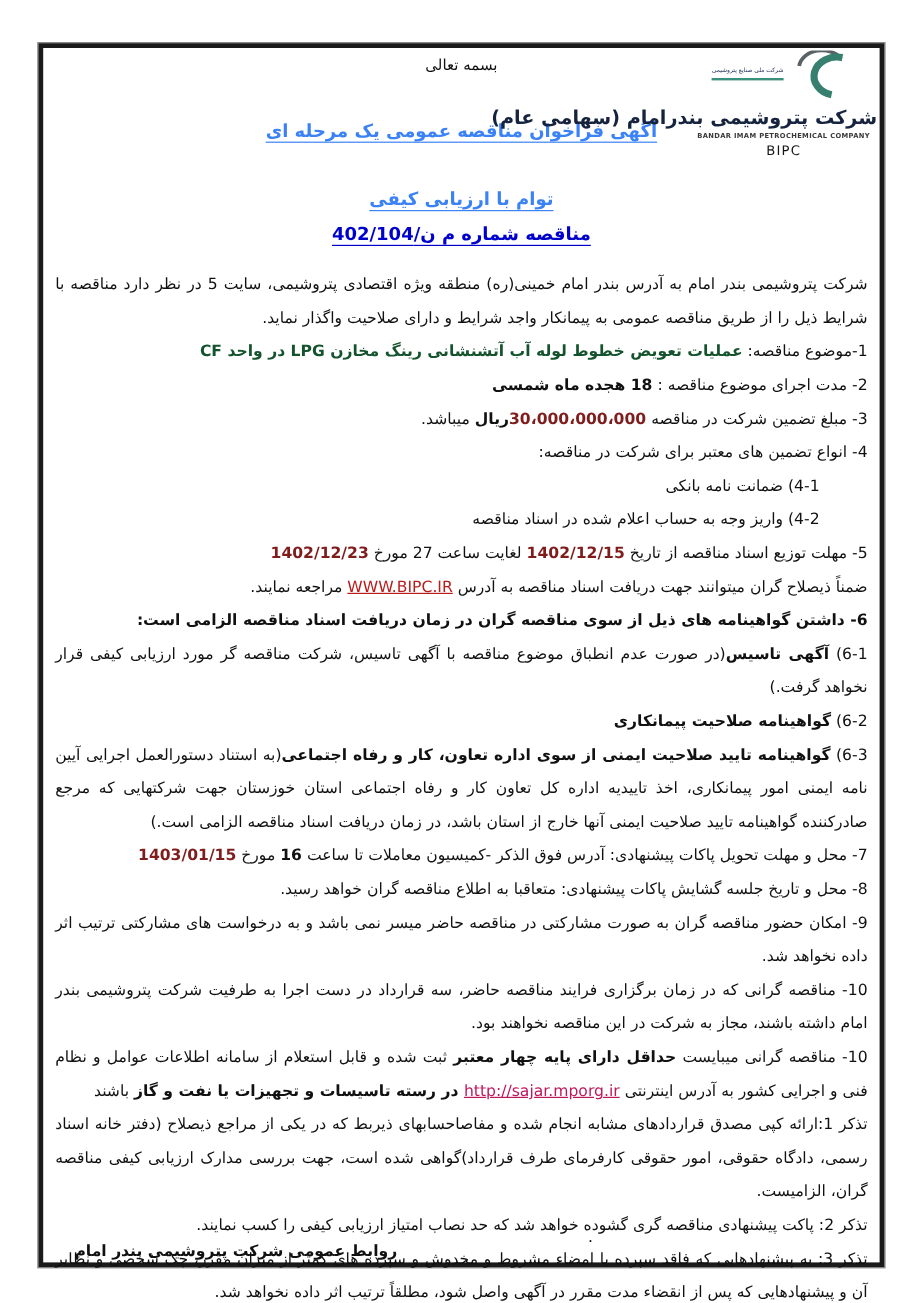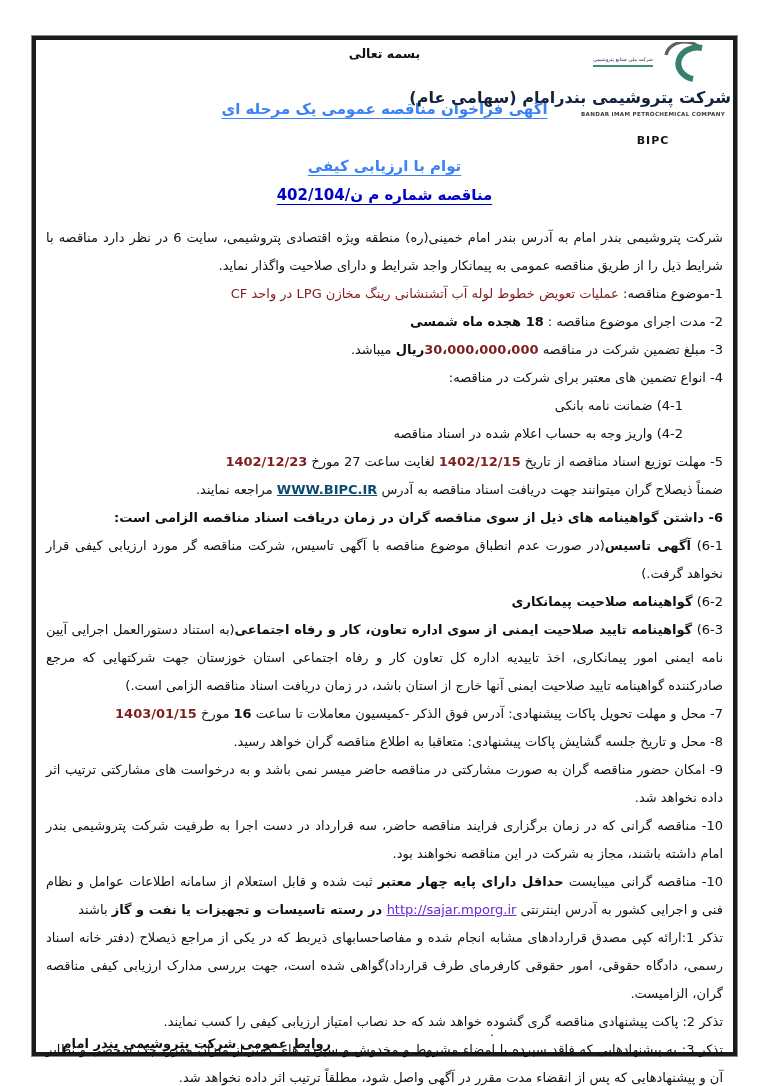--- a/index.html
+++ b/index.html
@@ -23,46 +23,46 @@
   .frame-inner{
     position:absolute;inset:2px;
     border:1px solid #1b1b1b;
   }
   .content{
     position:absolute;inset:0;
     padding:8px 14px 34px 14px;
   }
   
   .header{text-align:center;}
-  .basmala{font-size:12.5px;font-weight:bold;margin:2px 0 9px 0;}
+  .basmala{font-size:12.5px;font-weight:normal;margin:2px 0 9px 0;}
   .title{font-size:15px;font-weight:bold;margin:0 0 11px 0;
          text-decoration:underline;text-underline-offset:4px;}
   .title.red{color:#3b82f6;margin-top:39px;}
   .title.blue{color:#0000cc;margin-bottom:20px;}
   
   .logo{
     position:absolute;top:6px;left:10px;  
     left:auto;right:6px;
     width:156px;text-align:center;
   }
   .logo-top{display:flex;align-items:flex-start;justify-content:center;gap:2px;}
   .logo-mark-text{font-size:5px;color:#1c2a52;line-height:1.5;margin-top:14px;}
   .logo-mark-bar{display:block;height:2px;background:#3b8f7d;margin-top:1px;}
   .logo-fa{font-size:16px;font-weight:bold;color:#16233e;margin-top:2px;white-space:nowrap;}
   .logo-en{font-size:5.6px;font-weight:bold;letter-spacing:.3px;color:#3a3a3a;margin-top:4px;}
-  .logo-abbr{font-size:11px;font-weight:bold;color:#161616;margin-top:17px;letter-spacing:1px;}
+  .logo-abbr{font-size:11px;font-weight:normal;color:#161616;margin-top:2px;letter-spacing:1px;}
   
   .doc{font-size:13px;line-height:28px;text-align:justify;margin-top:4px;}
   .doc p{margin:0;}
   .indent{padding-right:40px;}
   .b{font-weight:bold;}
-  .navy{color:#7f1d1d;font-weight:normal;}
+  .navy{color:#14532d;font-weight:bold;}
   .blue{color:#7f1d1d;font-weight:bold;}
-  .link-black{font-weight:bold;text-decoration:underline;color:#0c4a6e;}
-  .link-blue{color:#6d28d9;text-decoration:underline;}
+  .link-black{font-weight:normal;text-decoration:underline;color:#b91c1c;}
+  .link-blue{color:#be185d;text-decoration:underline;}
   
   .footer{position:absolute;bottom:6px;left:0;right:0;height:26px;font-size:13px;}
   .footer-text{position:absolute;left:30px;top:12px;font-weight:bold;white-space:nowrap;}
   .footer-dot{position:absolute;left:458px;top:0;}
 </style>
 </head>
 <body>
 
 <div class="page">
   <div class="frame-outer">
@@ -87,21 +87,21 @@
       </div>
 
       <div class="header">
         <div class="basmala">بسمه تعالی</div>
         <div class="title red">آگهی فراخوان مناقصه عمومی یک مرحله ای</div>
         <div class="title red">توام با ارزیابی کیفی</div>
         <div class="title blue">مناقصه شماره م ن/402/104</div>
       </div>
 
       <div class="doc">
-        <p><span>شرکت پتروشیمی بندر امام به آدرس بندر امام خمینی(ره) منطقه ویژه اقتصادی پتروشیمی، سایت 6 در نظر دارد مناقصه با شرایط ذیل را از طریق مناقصه عمومی به پیمانکار واجد شرایط و دارای صلاحیت واگذار نماید.</span></p>
+        <p><span>شرکت پتروشیمی بندر امام به آدرس بندر امام خمینی(ره) منطقه ویژه اقتصادی پتروشیمی، سایت 5 در نظر دارد مناقصه با شرایط ذیل را از طریق مناقصه عمومی به پیمانکار واجد شرایط و دارای صلاحیت واگذار نماید.</span></p>
 
         <p><span>1-موضوع مناقصه: </span><span class="navy">عملیات تعویض خطوط لوله آب آتشنشانی رینگ مخازن LPG در واحد CF</span></p>
 
         <p><span>2- مدت اجرای موضوع مناقصه : </span><span class="b">18 هجده ماه شمسی</span></p>
 
         <p><span>3- مبلغ تضمین شرکت در مناقصه  </span><span class="blue">30،000،000،000</span><span class="b">ریال</span><span> میباشد.</span></p>
 
         <p><span>4- انواع تضمین های معتبر برای شرکت در مناقصه:</span></p>
         <p class="indent"><span>4-1) ضمانت نامه بانکی</span></p>
         <p class="indent"><span>4-2) واریز وجه به حساب اعلام شده در اسناد مناقصه</span></p>

